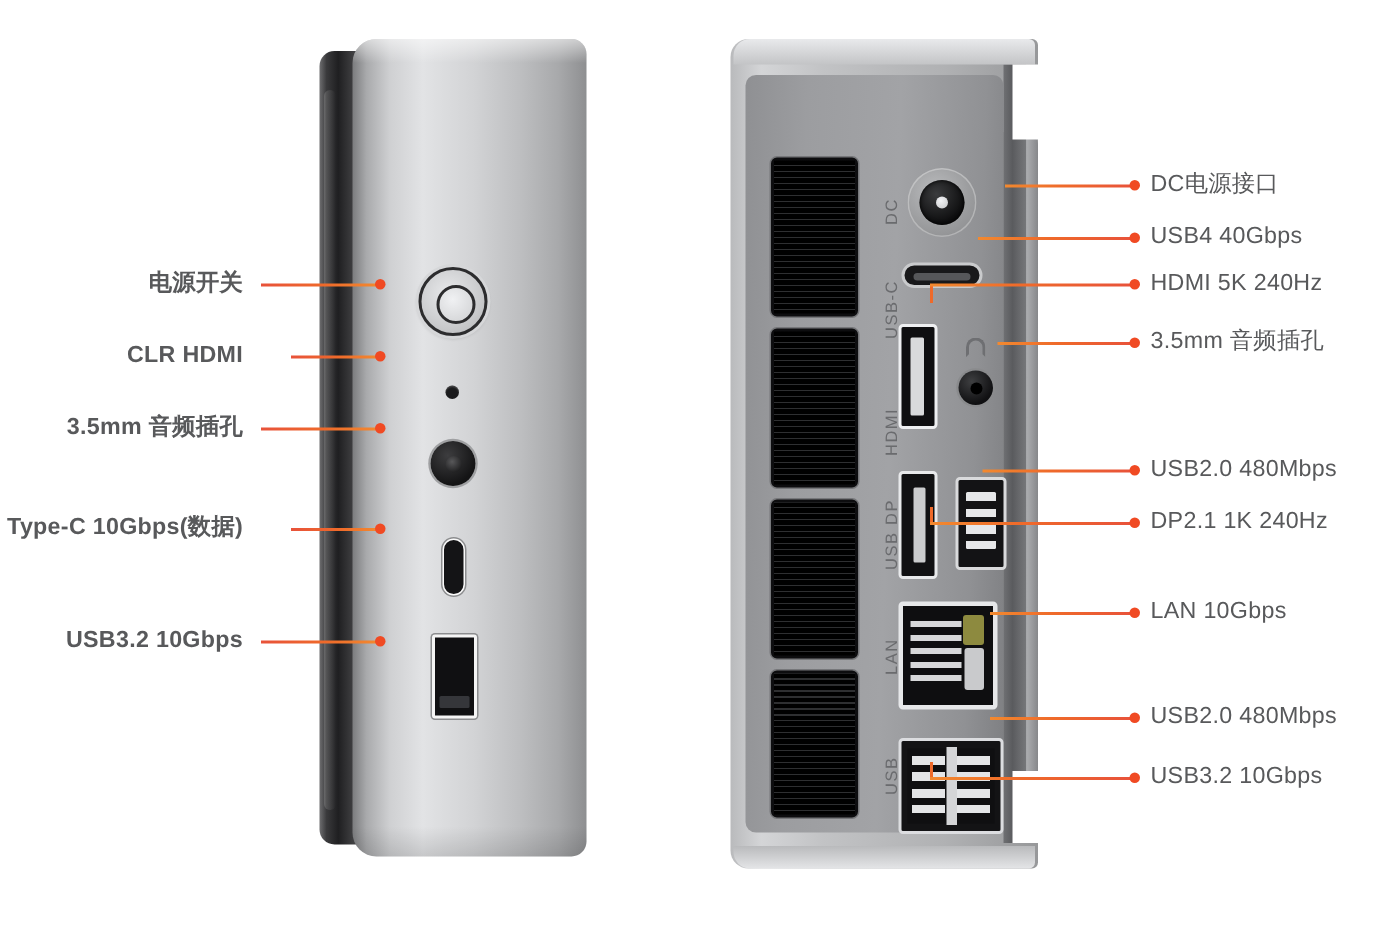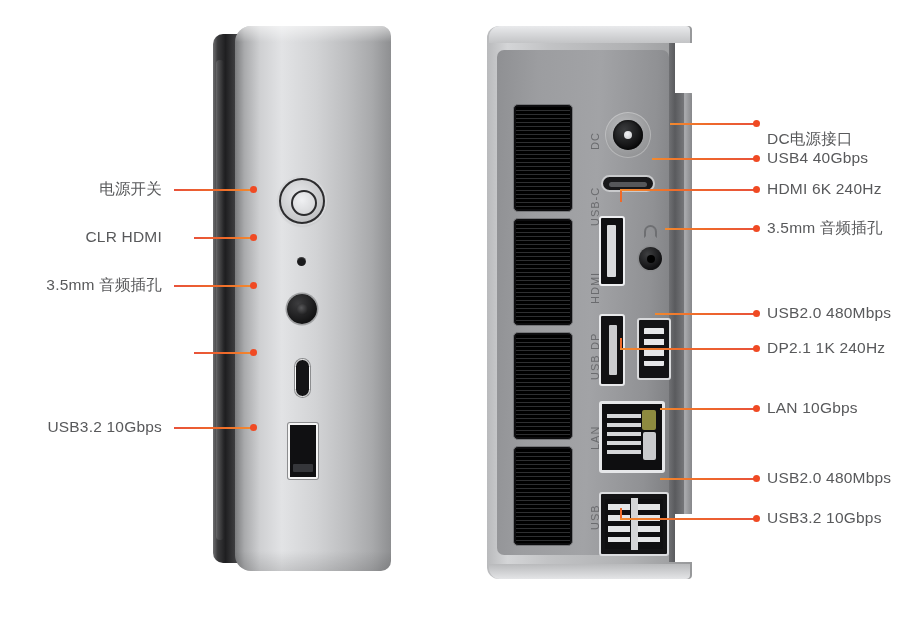--- a/index.html
+++ b/index.html
@@ -13,21 +13,21 @@
 
   
   .lbl {
     position: absolute;
     font-size: 15.5px;
     color: #58595b;
     letter-spacing: .2px;
     white-space: nowrap;
     line-height: 1;
   }
-  .lbl.r { text-align: right; }
+  .lbl.r { text-align: right; font-weight: bold; }
   .dot {
     position: absolute;
     width: 7px; height: 7px;
     border-radius: 50%;
     background: #f04a23;
   }
   .ln {
     position: absolute;
     height: 1.6px;
     background: linear-gradient(90deg, #e8523a 0%, #ef6a2a 55%, #f2892f 100%);
@@ -291,20 +291,21 @@
   <div class="ln" style="left:174px; top:285px; width:78px;"></div>
   <div class="dot" style="left:250px; top:282px;"></div>
   <div class="ln" style="left:194px; top:352px; width:58px;"></div>
   <div class="dot" style="left:250px; top:349px;"></div>
   <div class="ln" style="left:174px; top:427px; width:78px;"></div>
   <div class="dot" style="left:250px; top:424px;"></div>
 
   <div class="lbl r" style="right:753px; top:181px;">电源开关</div>
   <div class="lbl r" style="right:753px; top:229px;">CLR HDMI</div>
   <div class="lbl r" style="right:753px; top:277px;">3.5mm 音频插孔</div>
+  <div class="lbl r" style="right:753px; top:344px;">Type-C 10Gbps(数据)</div>
   <div class="lbl r" style="right:753px; top:419px;">USB3.2 10Gbps</div>
 
   <div id="devR">
     <div class="chassis"></div>
     <div class="rcorner"></div>
     <div class="sideband"></div>
     <div class="toplip"></div>
     <div class="botlip"></div>
     <div class="notch-t"></div>
     <div class="notch-b"></div>
@@ -367,23 +368,23 @@
   <div class="ln rev" style="left:660px; top:408px; width:95px;"></div>
   <div class="dot" style="left:753px; top:405px;"></div>
 
   <div class="ln rev" style="left:660px; top:478px; width:95px;"></div>
   <div class="dot" style="left:753px; top:475px;"></div>
 
   <div class="lnv" style="left:620px; top:508px; height:11px;"></div>
   <div class="ln rev" style="left:620px; top:518px; width:135px;"></div>
   <div class="dot" style="left:753px; top:515px;"></div>
 
-  <div class="lbl" style="left:767px; top:115px;margin-top:16px;">DC电源接口</div>
+  <div class="lbl" style="left:767px; top:115px;">DC电源接口</div>
   <div class="lbl" style="left:767px; top:150px;">USB4 40Gbps</div>
-  <div class="lbl" style="left:767px; top:181px;">HDMI 6K 240Hz</div>
+  <div class="lbl" style="left:767px; top:181px;">HDMI 5K 240Hz</div>
   <div class="lbl" style="left:767px; top:220px;">3.5mm 音频插孔</div>
   <div class="lbl" style="left:767px; top:305px;">USB2.0 480Mbps</div>
   <div class="lbl" style="left:767px; top:340px;">DP2.1 1K 240Hz</div>
   <div class="lbl" style="left:767px; top:400px;">LAN 10Gbps</div>
   <div class="lbl" style="left:767px; top:470px;">USB2.0 480Mbps</div>
   <div class="lbl" style="left:767px; top:510px;">USB3.2 10Gbps</div>
 
 </div>
 
 </body></html>

